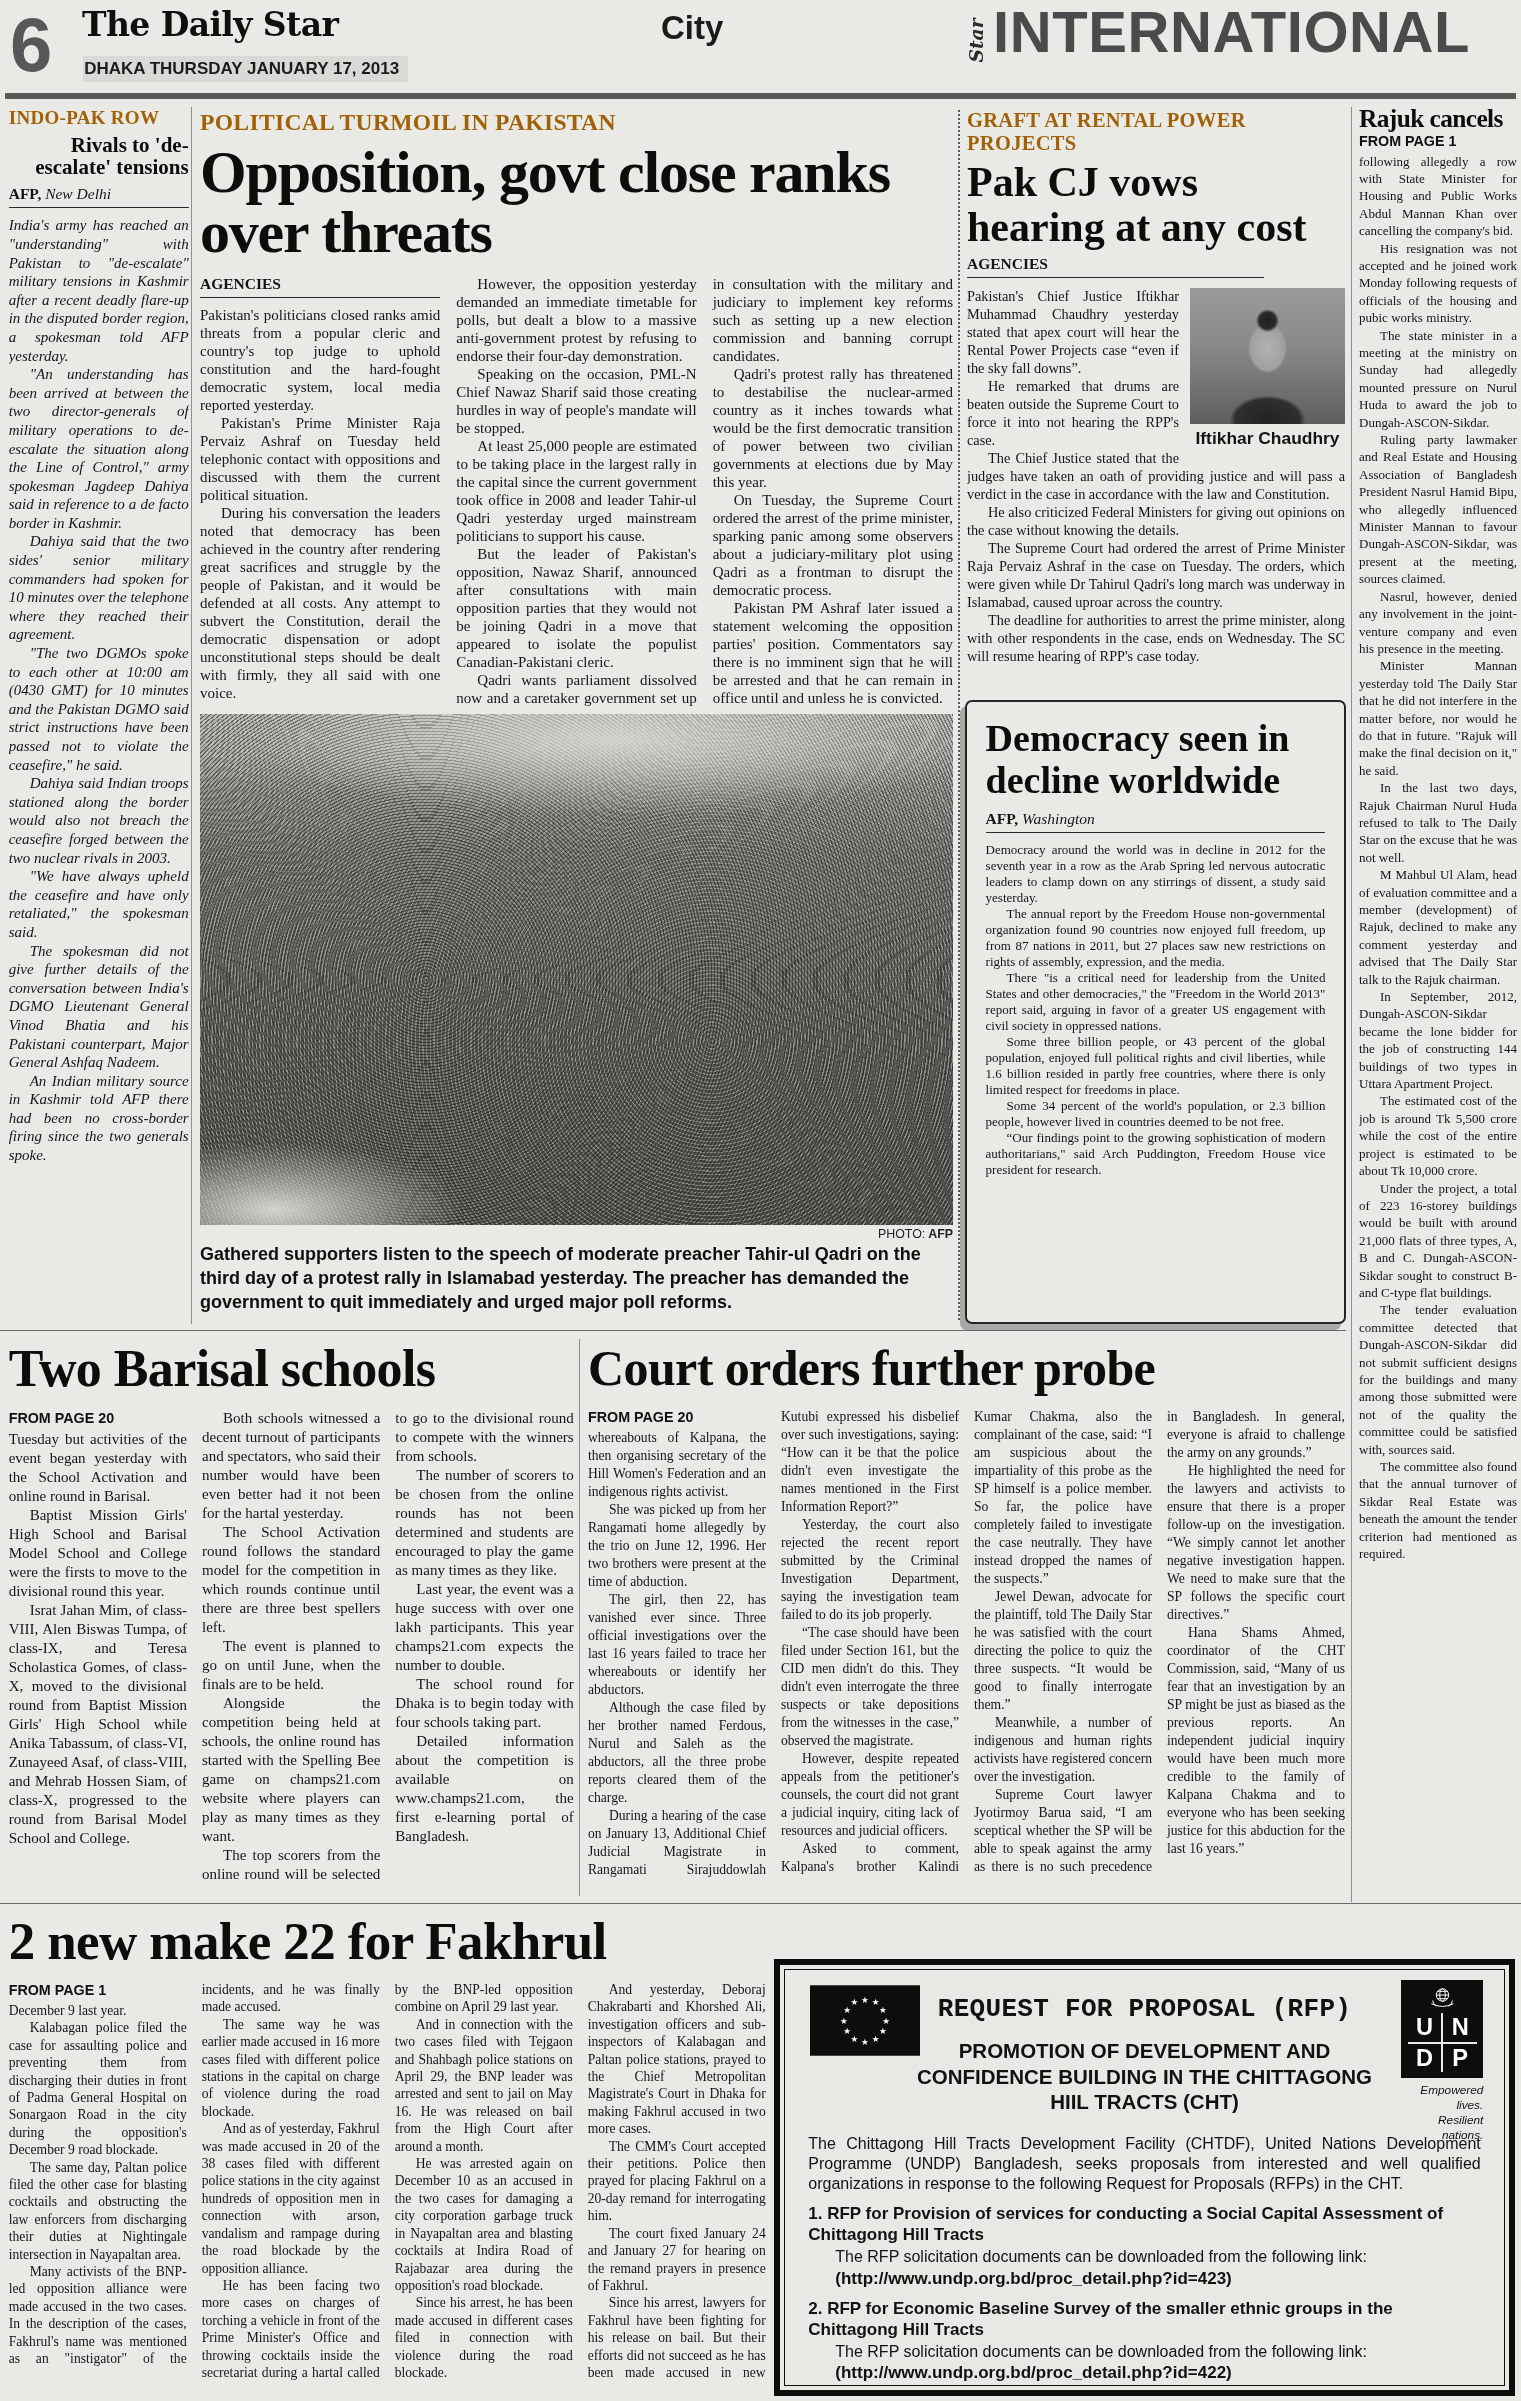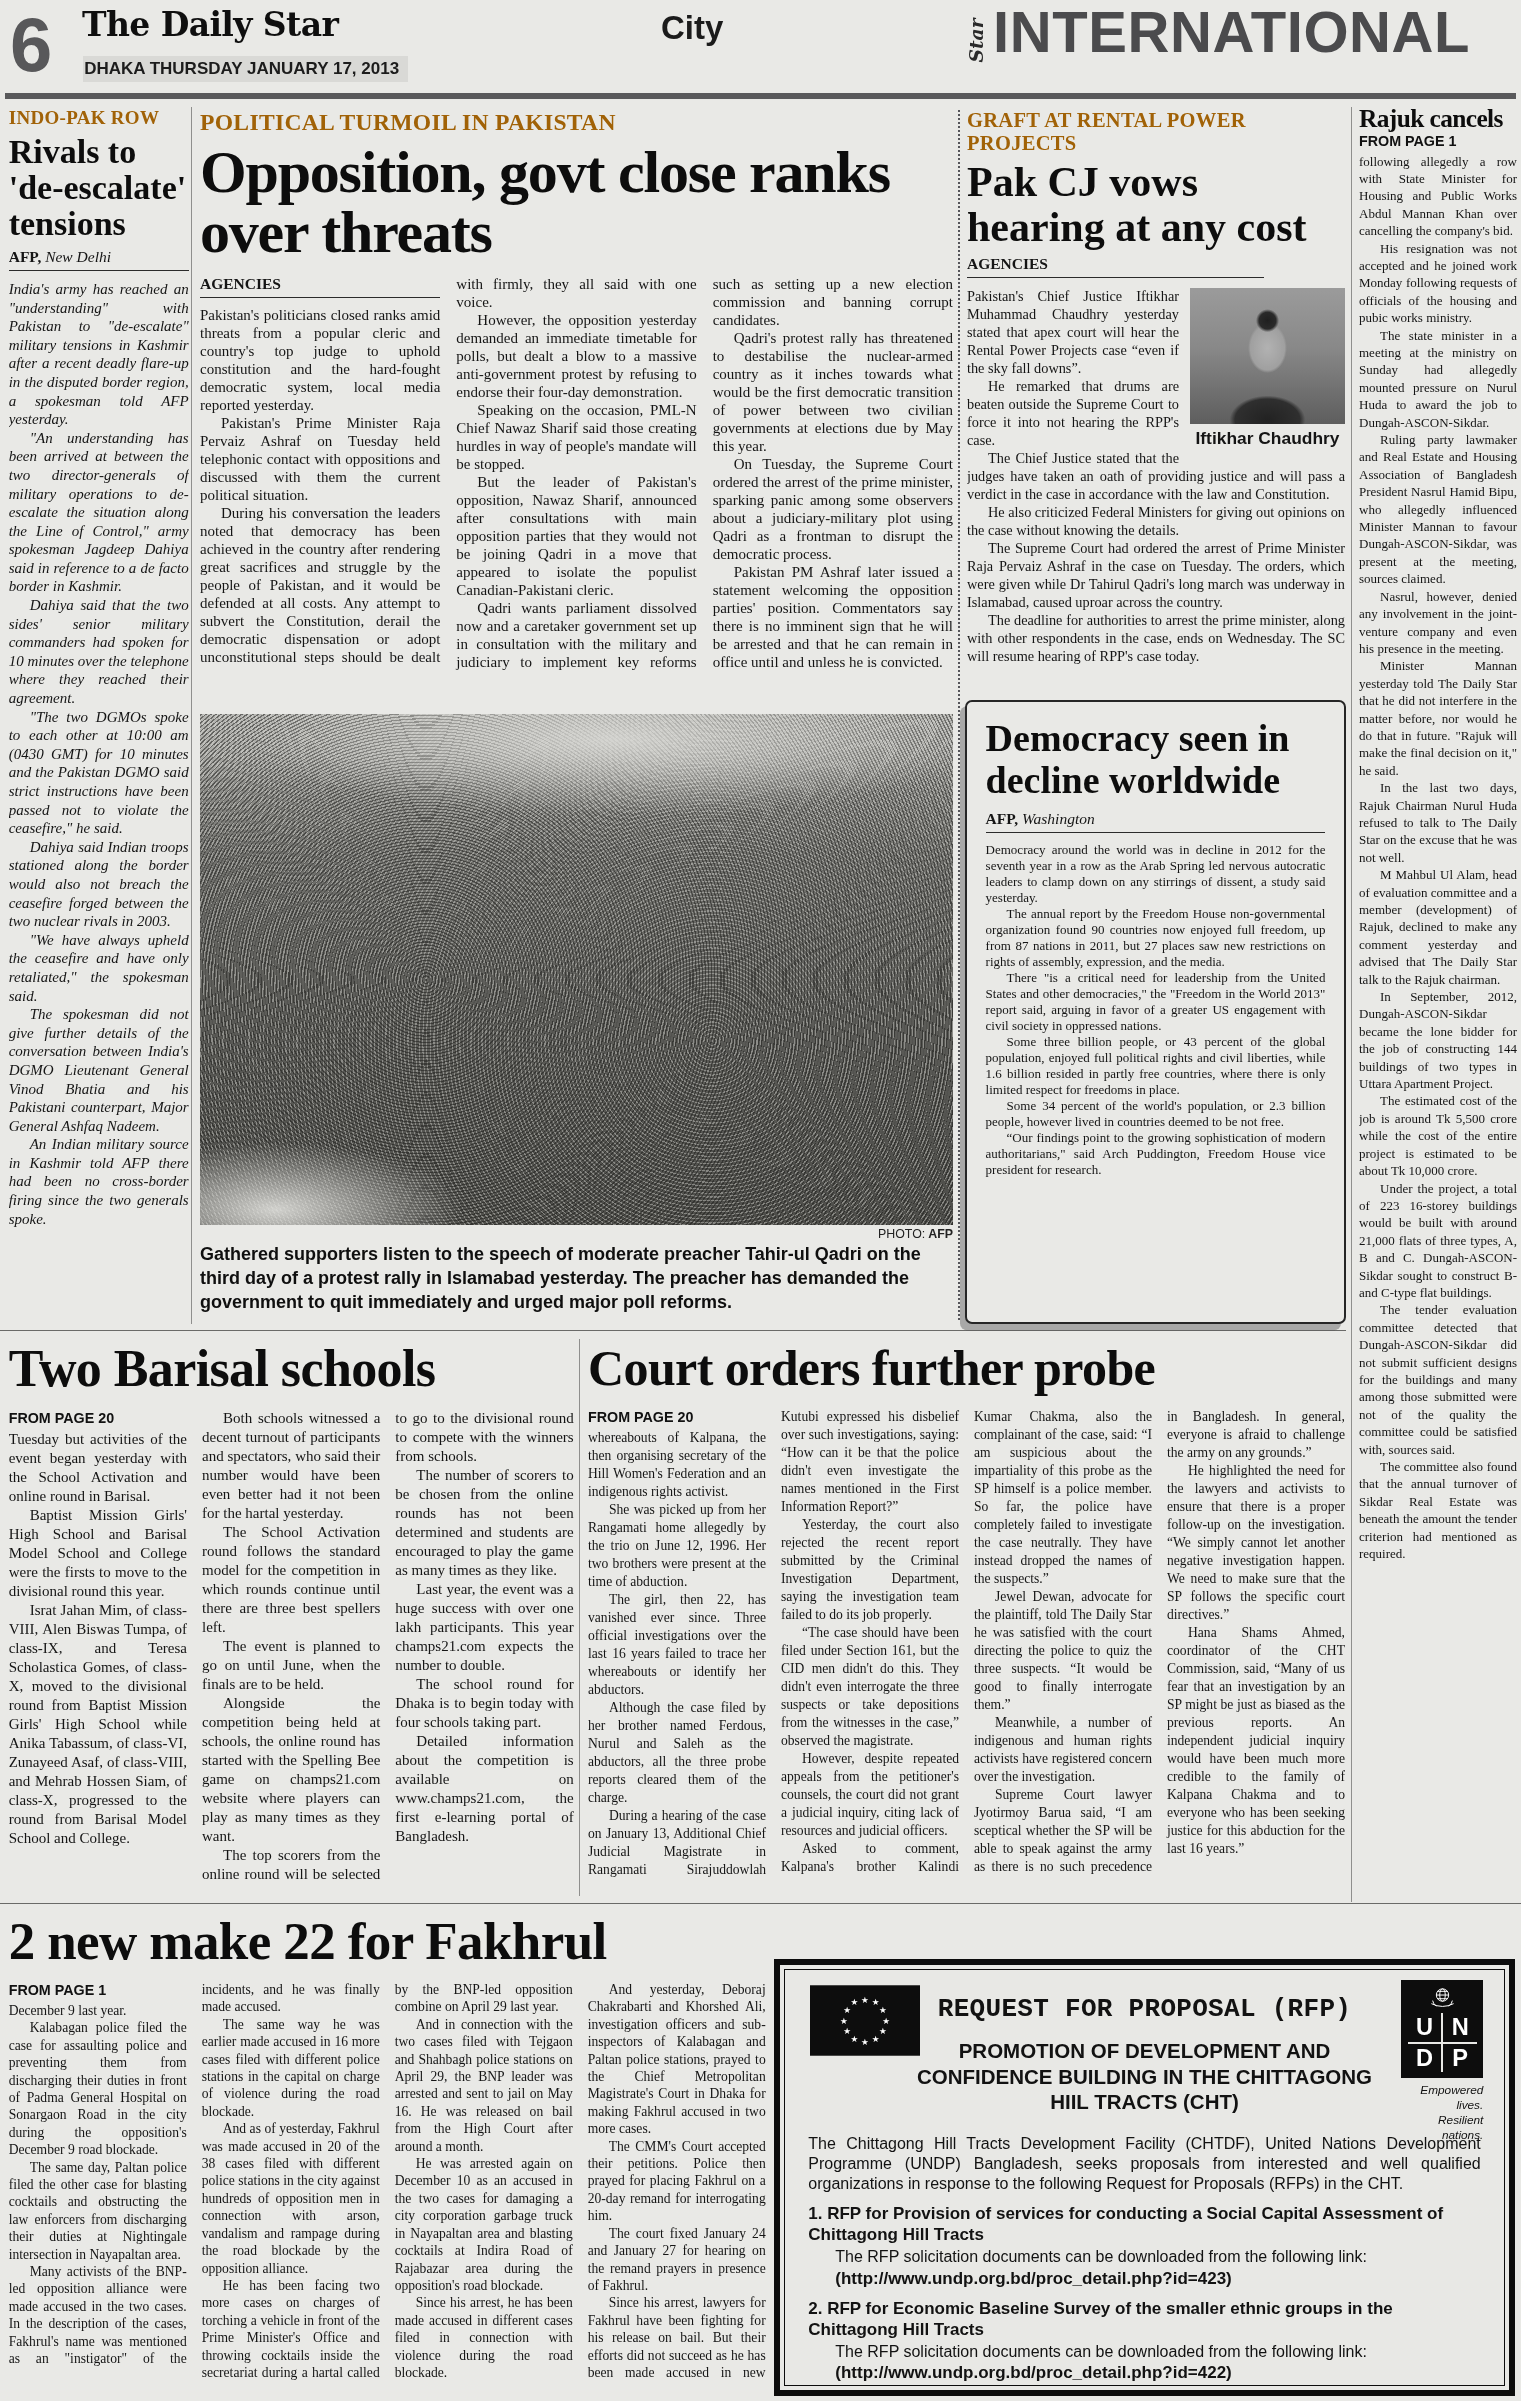--- a/index.html
+++ b/index.html
@@ -33,21 +33,21 @@
   .byline{font-size:15.5px;font-weight:700;border-bottom:1.9px solid #2b2b2b;
           padding-bottom:4px;margin:6.2px 0 8.7px;}
   .byline .place{font-weight:400;font-style:italic;}
   .from-page{font:700 14.3px "Liberation Sans",sans-serif;margin:1.2px 0 3.7px;color:#111;}
   .flow p{margin:0;text-indent:21px;text-align:justify;}
   .flow p:first-child{text-indent:0;}
 
   
   #indopak{position:absolute;left:8.7px;top:107px;width:180px;height:1215px;overflow:hidden;}
   #indopak .kicker{font-size:19px;}
-  #indopak .hl{font-size:34px;line-height:1.06;margin-top:5px;}
+  #indopak .hl{font-size:21px;line-height:1.06;margin-top:5px;text-align:right;}
   #indopak .flow{font-size:15px;line-height:18.6px;font-style:italic;}
 
   
   #turmoil{position:absolute;left:200px;top:109px;width:753px;}
   #turmoil .kicker{font-size:23.6px;}
   #turmoil .hl{font-size:60px;line-height:1.0;letter-spacing:-1.2px;margin-top:6.2px;}
   #turmoil-cols{margin-top:12.4px;height:434px;column-count:3;column-gap:16px;
                 font-size:15px;line-height:18px;overflow:hidden;}
   #turmoil-cols .byline{margin-top:0;}
   .rally{margin-top:5px;height:511px;
@@ -162,20 +162,21 @@
     <div class="kicker">POLITICAL TURMOIL IN PAKISTAN</div>
     <h1 class="hl">Opposition, govt close ranks over threats</h1>
     <div id="turmoil-cols">
       <div class="byline">AGENCIES</div>
       <div class="flow">
           <p>Pakistan's politicians closed ranks amid threats from a popular cleric and country's top judge to uphold constitution and the hard-fought democratic system, local media reported yesterday.</p>
           <p>Pakistan's Prime Minister Raja Pervaiz Ashraf on Tuesday held telephonic contact with oppositions and discussed with them the current political situation.</p>
           <p>During his conversation the leaders noted that democracy has been achieved in the country after rendering great sacrifices and struggle by the people of Pakistan, and it would be defended at all costs. Any attempt to subvert the Constitution, derail the democratic dispensation or adopt unconstitutional steps should be dealt with firmly, they all said with one voice.</p>
           <p>However, the opposition yesterday demanded an immediate timetable for polls, but dealt a blow to a massive anti-government protest by refusing to endorse their four-day demonstration.</p>
           <p>Speaking on the occasion, PML-N Chief Nawaz Sharif said those creating hurdles in way of people's mandate will be stopped.</p>
+          <p>At least 25,000 people are estimated to be taking place in the largest rally in the capital since the current government took office in 2008 and leader Tahir-ul Qadri yesterday urged mainstream politicians to support his cause.</p>
           <p>But the leader of Pakistan's opposition, Nawaz Sharif, announced after consultations with main opposition parties that they would not be joining Qadri in a move that appeared to isolate the populist Canadian-Pakistani cleric.</p>
           <p>Qadri wants parliament dissolved now and a caretaker government set up in consultation with the military and judiciary to implement key reforms such as setting up a new election commission and banning corrupt candidates.</p>
           <p>Qadri's protest rally has threatened to destabilise the nuclear-armed country as it inches towards what would be the first democratic transition of power between two civilian governments at elections due by May this year.</p>
           <p>On Tuesday, the Supreme Court ordered the arrest of the prime minister, sparking panic among some observers about a judiciary-military plot using Qadri as a frontman to disrupt the democratic process.</p>
           <p>Pakistan PM Ashraf later issued a statement welcoming the opposition parties' position. Commentators say there is no imminent sign that he will be arrested and that he can remain in office until and unless he is convicted.</p>
         </div>
     </div>
     <div class="rally"></div>
     <div class="credit"><span class="lab">PHOTO:</span> <span>AFP</span></div>
     <div class="caption">Gathered supporters listen to the speech of moderate preacher Tahir-ul Qadri on the third day of a protest rally in Islamabad yesterday. The preacher has demanded the government to quit immediately and urged major poll reforms.</div>

